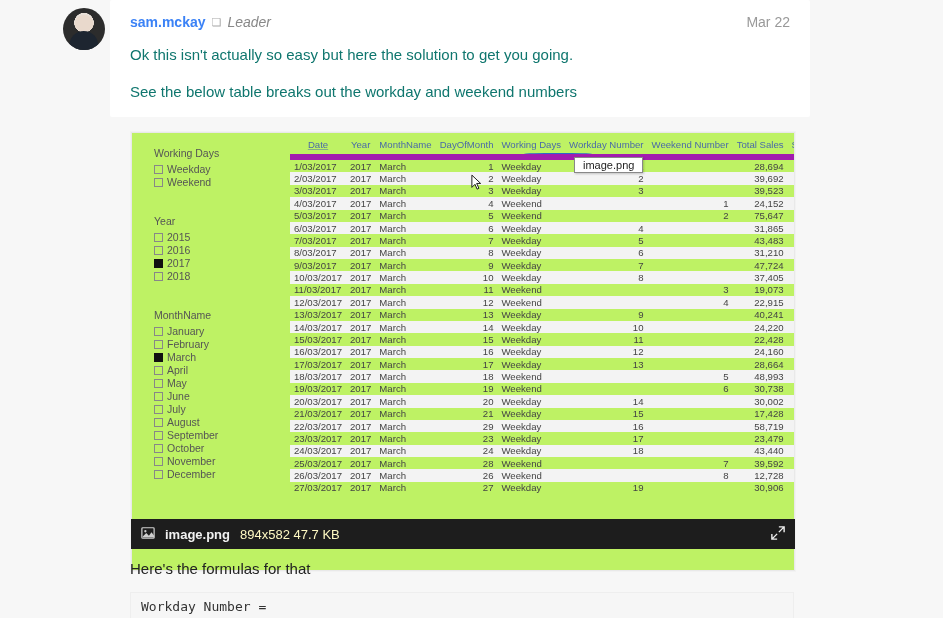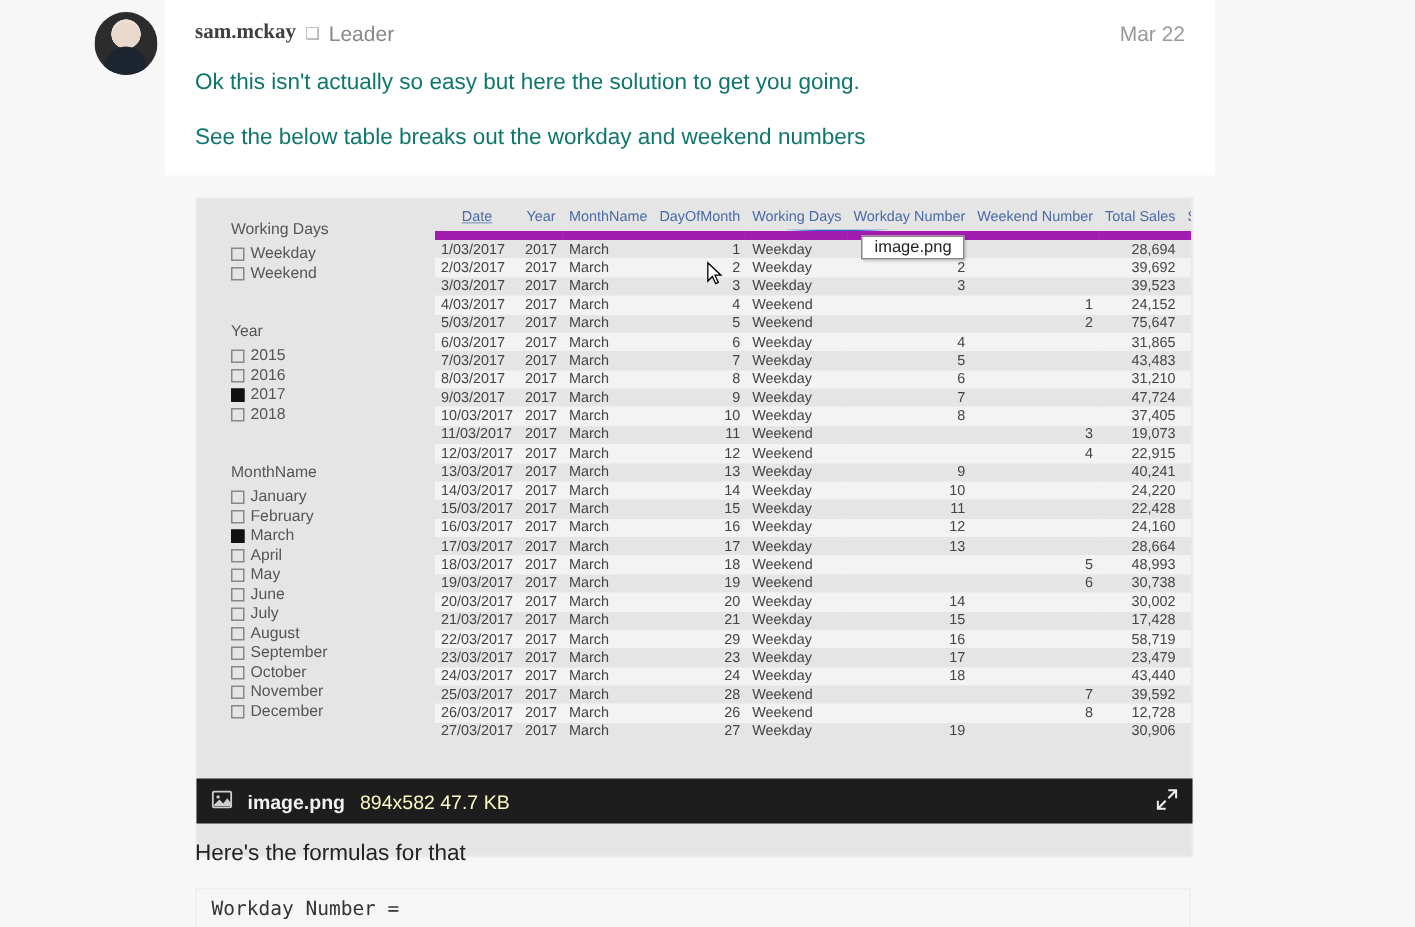--- a/index.html
+++ b/index.html
@@ -56,42 +56,42 @@
     border-radius: 2px;
     padding: 14px 20px 0 20px;
   }
   .post-header {
     display: flex;
     align-items: center;
     gap: 6px;
     color: #555;
     font-size: 14px;
   }
-  .post-header .username { font-weight: 600; color:#404040;font-family:Liberation Serif, serif;}
+  .post-header .username { font-weight: 600; color:#3b82f6;}
   .post-header .shield { font-size: 11px; color:#aaa; }
-  .post-header .role { color:#888; }
+  .post-header .role { color:#888;font-style:italic; }
   .post-header .date {
     margin-left: auto;
     color: #999;
     font-size: 14px;
   }
   .post-body p {
     margin: 14px 0;
     font-size: 15px;
     color: #0f766e;
     line-height:1.5;
   }
   
   .embed {
     position: absolute;
     left: 131px;
     top: 132px;
     width: 664px;
     height: 439px;
-    background: #e5e5e5;
+    background: #bef264;
     border: 1px solid #e9e9e9;
     box-shadow: 0 0 0 1px rgba(0,0,0,0.02);
     overflow:hidden;
     font-size:10.5px;
     color:#444;
   }
   .slicers {
     position: absolute;
     left: 22px;
     top: 14px;

